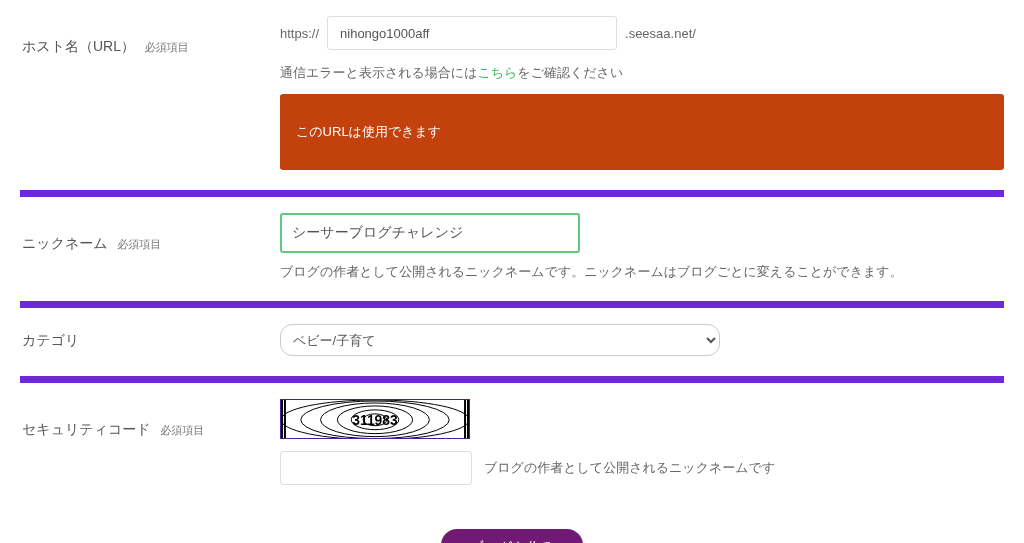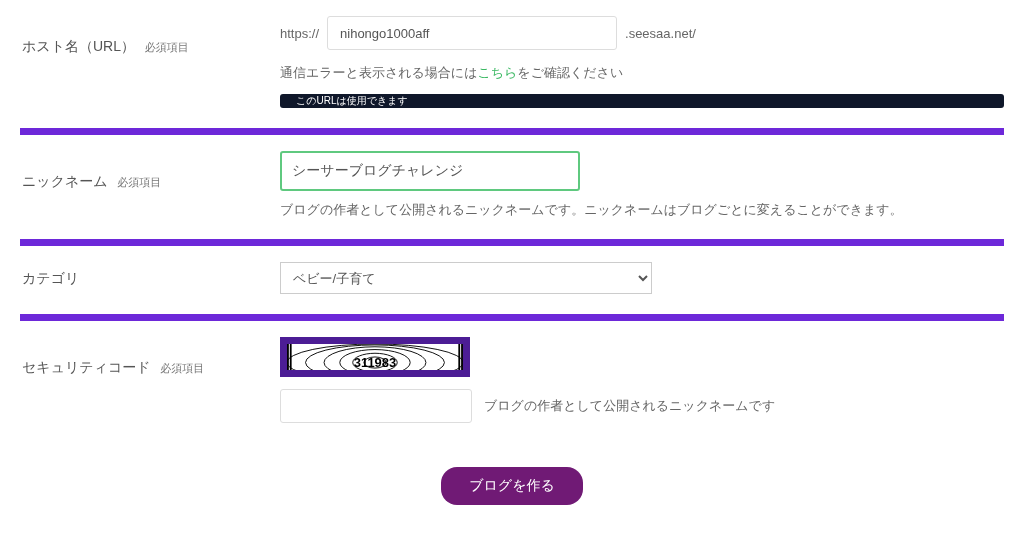--- a/index.html
+++ b/index.html
@@ -56,63 +56,63 @@
       font-size: 13px;
       color: #666;
       margin-top: 14px;
       font-family: Liberation Serif, serif;
     }
     .note a {
       color: #3ab862;
       text-decoration: none;
     }
     .success-banner {
-      background: #0f172a;
+      background: #c2410c;
       color: #fff;
-      padding: 0 16px;
+      padding: 29px 16px;
       border-radius: 3px;
       margin-top: 12px;
-      font-size: 10px;
+      font-size: 13px;
     }
     .text-input {
       width: 300px;
       height: 40px;
       padding: 8px 10px;
       border: 2px solid #5fc97f;
       border-radius: 3px;
       font-size: 14px;
       color: #555;
       outline: none;
     }
     .help-text {
       font-size: 13px;
       color: #666;
       margin-top: 10px;
     }
     .select {
-      width: 372px;
+      width: 440px;
       height: 32px;
       padding: 4px 8px;
       border: 1px solid #ccc;
-      border-radius: 0;
+      border-radius: 12px;
       font-size: 13px;
       color: #555;
       background: #fff;
     }
     .captcha-row {
       display: flex;
       align-items: flex-end;
       gap: 12px;
       flex-wrap: wrap;
     }
     .captcha-left { display: flex; flex-direction: column; }
     .captcha-img {
       width: 190px;
       height: 40px;
-      border: 7px solid #4c1d95;
+      border: 1px solid #4c1d95;
       background: #fff;
       position: relative;
       overflow: hidden;
     }
     .captcha-input {
       width: 192px;
       height: 34px;
       padding: 6px 10px;
       border: 1px solid #ddd;
       border-radius: 3px;

